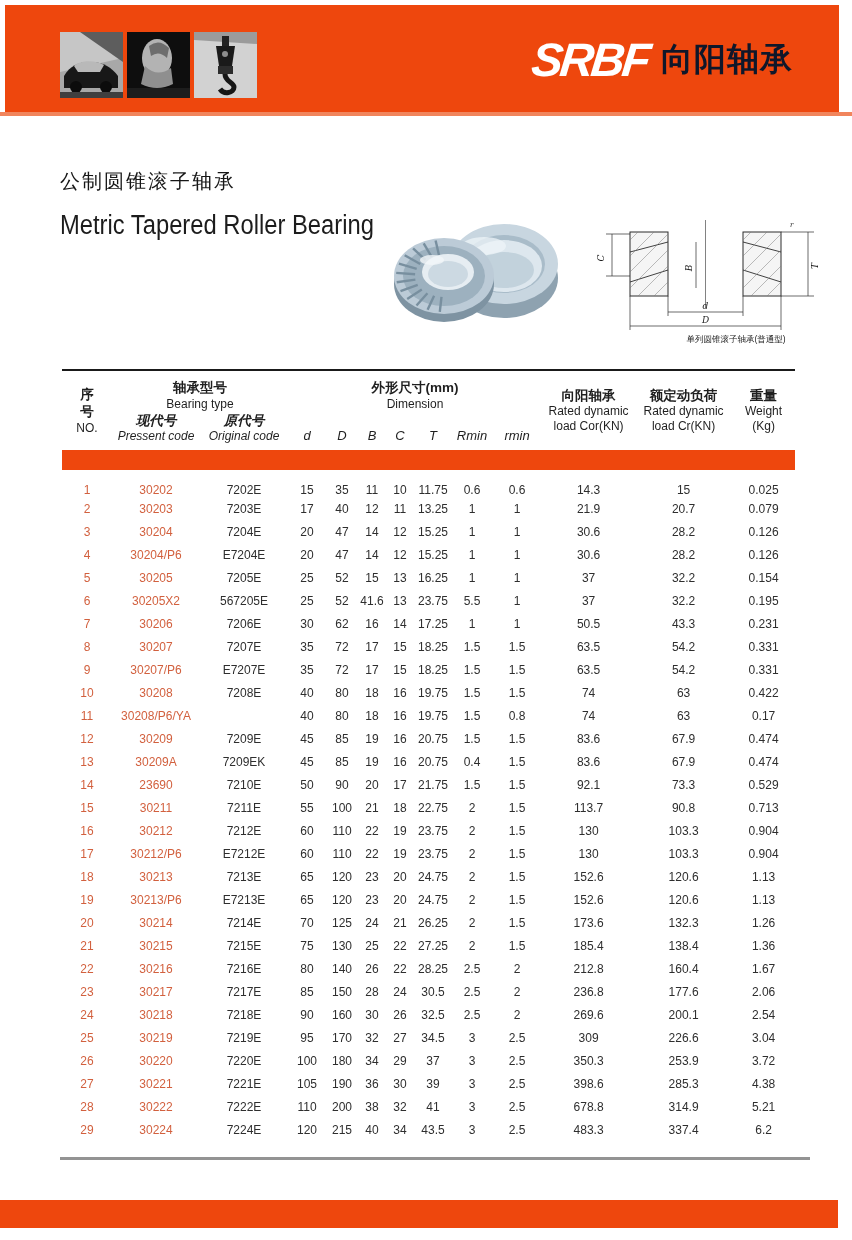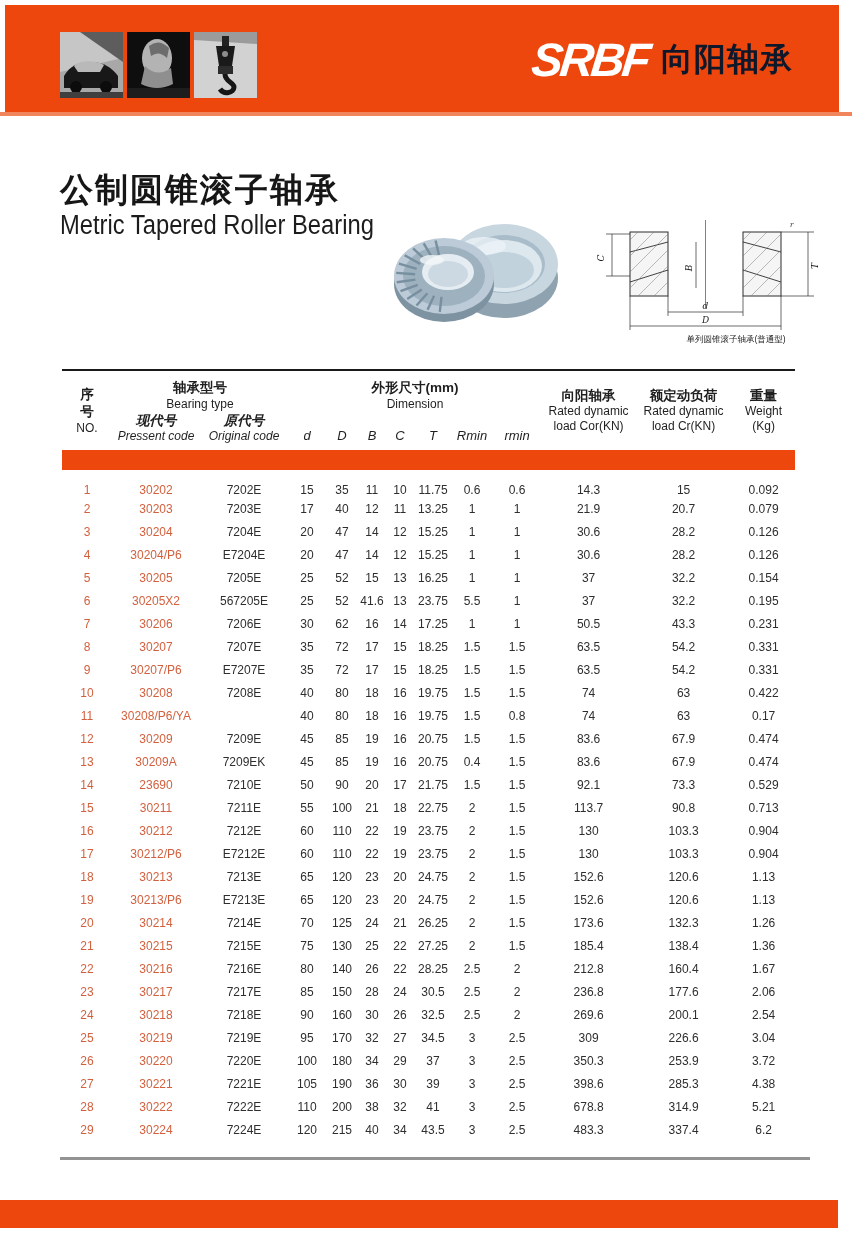--- a/index.html
+++ b/index.html
@@ -9,21 +9,21 @@
   
   .header-bar { position:absolute; left:5px; top:5px; width:834px; height:107px; background:#ee470d; }
   .header-underline { position:absolute; left:0; top:112px; width:852px; height:4px; background:#f1855c; }
   .header-photos { position:absolute; left:55px; top:27px; display:flex; gap:4px; }
   .hphoto { width:63px; height:66px; overflow:hidden; background:#777; }
   .logo { position:absolute; right:46px; top:50%; transform:translateY(-50%); display:flex; align-items:center; gap:13px; }
   .logo-latin { color:#fff; font-size:47px; font-weight:900; font-style:italic; letter-spacing:-3px; transform:skewX(-6deg); line-height:1; }
   .logo-cn { color:#0f172a; font-size:32px; font-weight:700; line-height:1; letter-spacing:1px; }
 
   
-  .title-cn { position:absolute; left:60px; top:168px; font-size:33px; font-weight:700; color:#161616; letter-spacing:2px; }
+  .title-cn { position:absolute; left:60px; top:168px; font-size:20px; font-weight:400; color:#161616; letter-spacing:2px; }
   .title-en { position:absolute; left:60px; top:210px; font-size:27px; font-weight:400; color:#1c1c1c; transform:scaleX(.88); transform-origin:left top; white-space:nowrap; }
 
   
   .bearing-photo { position:absolute; left:392px; top:204px; }
   .tech-diagram  { position:absolute; left:568px; top:218px; }
 
   
   .table-wrap { position:absolute; left:62px; top:369px; width:733px; }
   table.spec { width:733px; table-layout:fixed; border-collapse:collapse; border-top:2px solid #1a1a1a; }
   table.spec th { font-weight:400; color:#1f1f1f; text-align:center; }
@@ -255,21 +255,21 @@
             <td>7202E</td>
             <td>15</td>
             <td>35</td>
             <td>11</td>
             <td>10</td>
             <td>11.75</td>
             <td>0.6</td>
             <td>0.6</td>
             <td>14.3</td>
             <td>15</td>
-            <td>0.092</td>
+            <td>0.025</td>
           </tr>
           <tr>
             <td class="accent">2</td>
             <td class="accent">30203</td>
             <td>7203E</td>
             <td>17</td>
             <td>40</td>
             <td>12</td>
             <td>11</td>
             <td>13.25</td>

